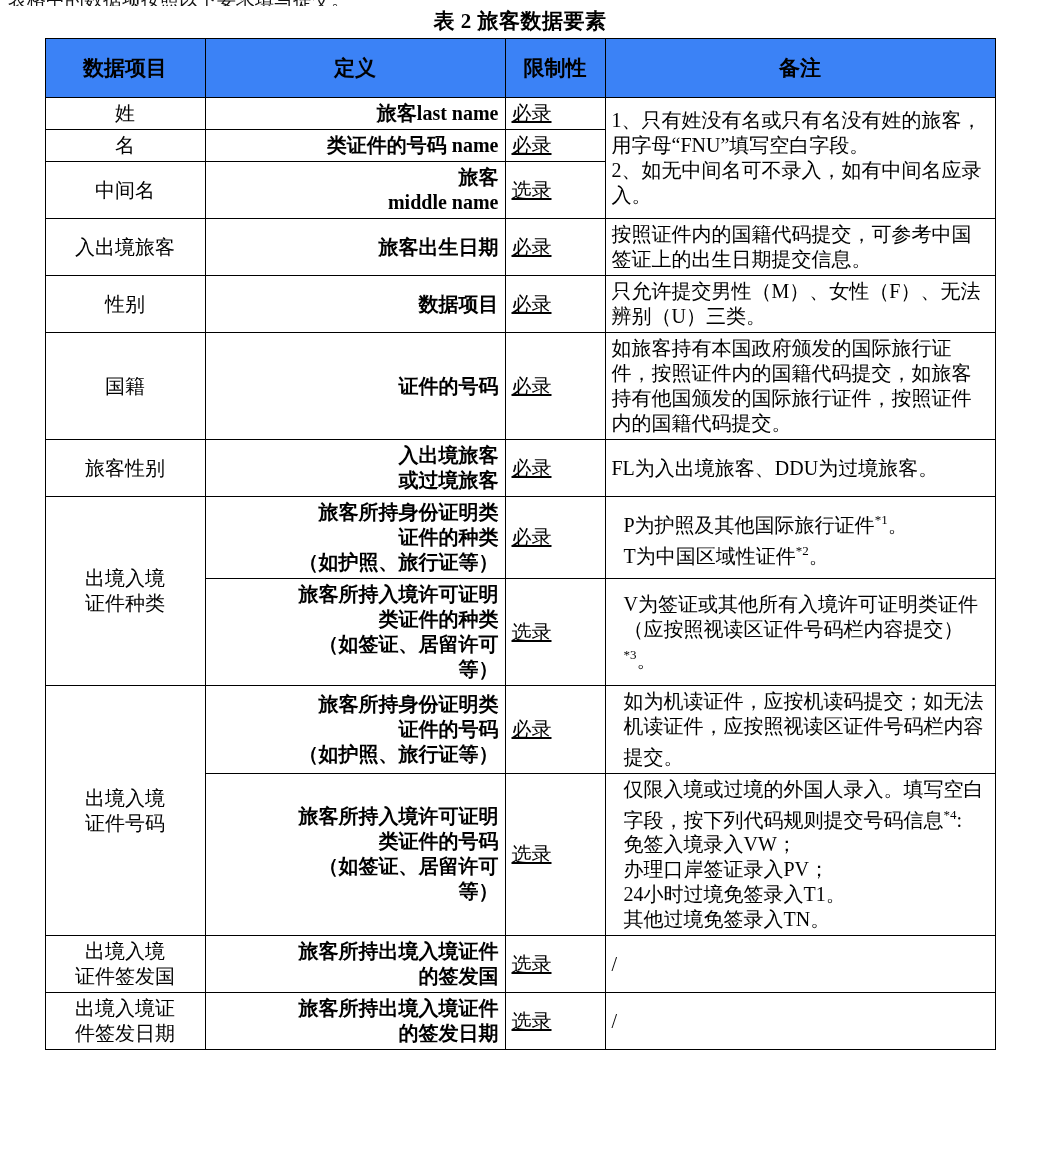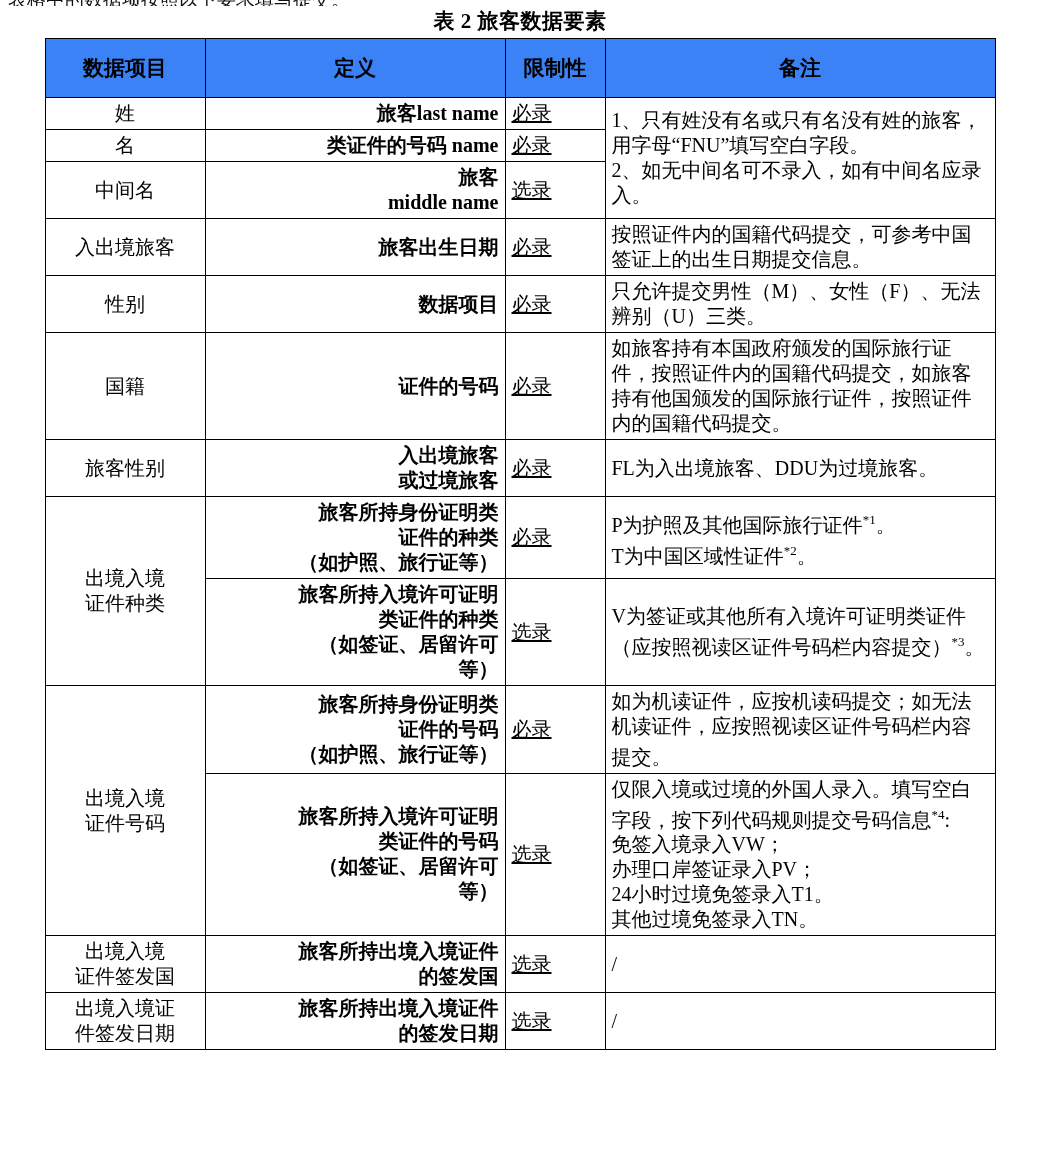--- a/index.html
+++ b/index.html
@@ -95,20 +95,21 @@
   }
   td.dash-top {
     border-top: 1.5px dashed #000000;
   }
   sup {
     font-size: 13px;
     vertical-align: super;
   }
   .tight {
     line-height: 25px;
+    margin-left: 12px;
   }
 </style>
 </head>
 <body>
 
 <div class="page">
 
   <div class="clipped-line">表格中的数据项按照以下要求填写提交。</div>
 
   <div class="table-caption">表 2  旅客数据要素</div>

